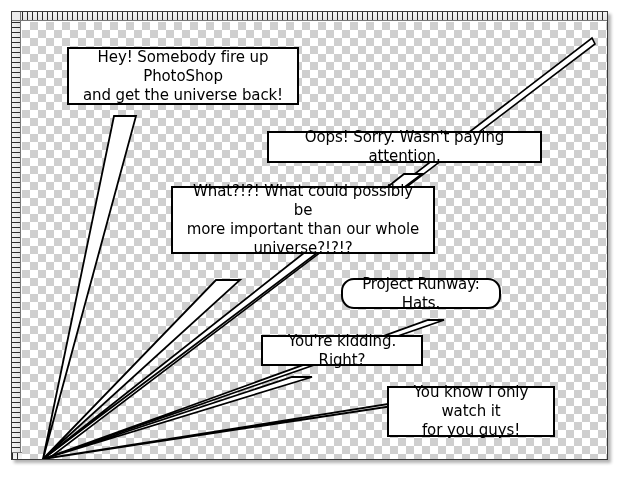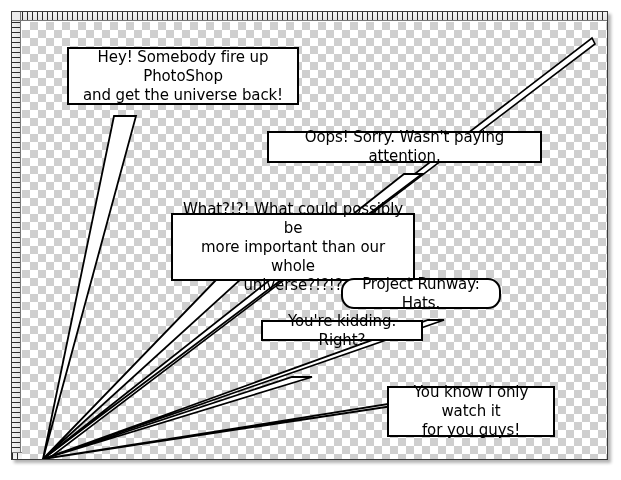--- a/index.html
+++ b/index.html
@@ -174,26 +174,26 @@
         <g>
           <polygon points="21,437 410,375 430,375" fill="#ffffff" stroke="#000000" stroke-width="1.8"></polygon>
         </g>
       </svg>
 
       <div class="bubble" id="b1" style="left: 45px; top: 25px; width: 232px; height: 58px;">Hey! Somebody fire up PhotoShop
 and get the universe back!</div>
 
       <div class="bubble" id="b2" style="left: 245px; top: 109px; width: 275px; height: 32px;">Oops! Sorry. Wasn't paying attention.</div>
 
-      <div class="bubble" id="b3" style="left: 149px; top: 191px; width: 244px; height: 68px;">What?!?! What could possibly be
+      <div class="bubble" id="b3" style="left: 149px; top: 164px; width: 264px; height: 68px;">What?!?! What could possibly be
 more important than our whole
 universe?!?!?</div>
 
       <div class="bubble" id="b4" style="left: 319px; top: 256px; width: 160px; height: 31px; border-radius: 13px;">Project Runway: Hats.</div>
 
-      <div class="bubble" id="b5" style="left: 239px; top: 298px; width: 162px; height: 21px;">You're kidding. Right?</div>
+      <div class="bubble" id="b5" style="left: 239px; top: 313px; width: 162px; height: 31px;">You're kidding. Right?</div>
 
       <div class="bubble" id="b6" style="left: 365px; top: 364px; width: 168px; height: 51px;">You know I only watch it
 for you guys!</div>
 
     </div>
   </div>
 </div>
 
 </body></html>

